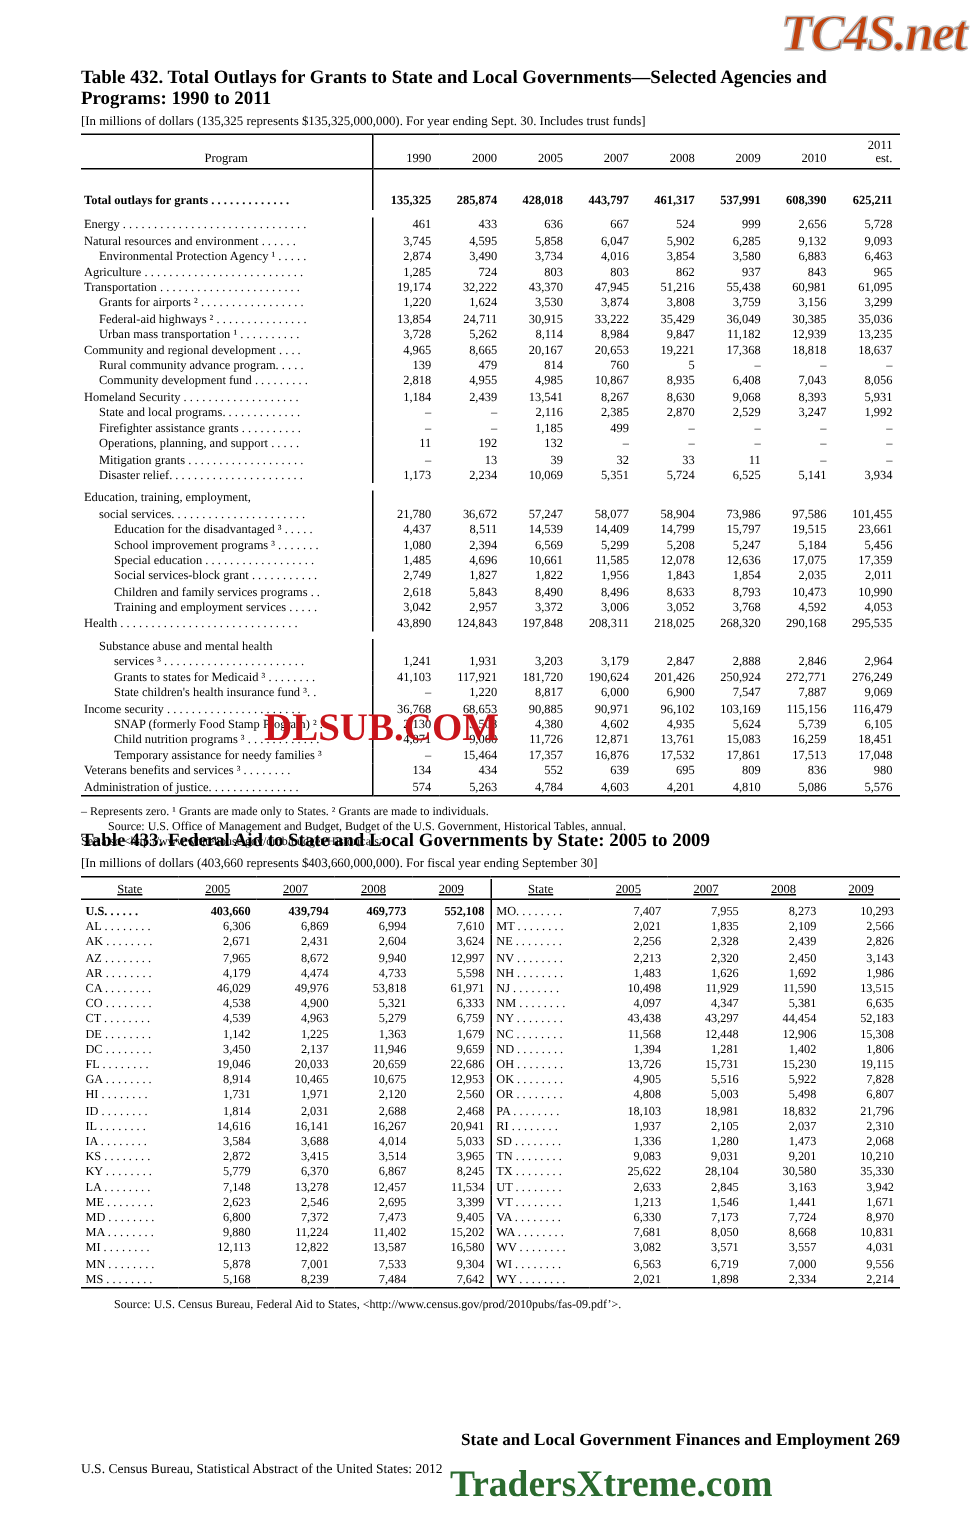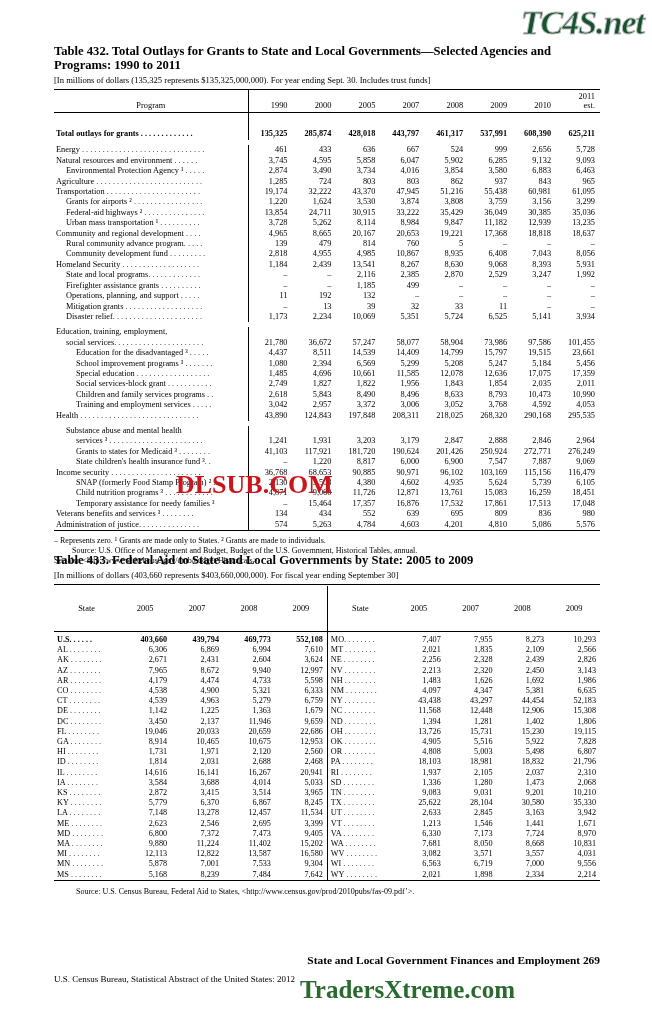--- a/index.html
+++ b/index.html
@@ -1,20 +1,20 @@
 <!DOCTYPE html>
 <html><head>
 <meta charset="utf-8">
 <style>
   html,body{margin:0;padding:0;background:#fff;}
   body{width:652px;height:1024px;font-family:"Liberation Serif",serif;color:#000;position:relative;overflow:hidden;}
   .page{position:relative;width:652px;height:1024px;}
 
   
-  .wm-tc4s{position:absolute;right:8px;top:4px;font-family:"Liberation Serif",serif;font-weight:bold;font-style:italic;font-size:34px;color:#14532d;-webkit-text-stroke:1px #b8b8b8;letter-spacing:-1px;}
+  .wm-tc4s{position:absolute;right:8px;top:4px;font-family:"Liberation Serif",serif;font-weight:bold;font-style:italic;font-size:34px;color:#c2410c;-webkit-text-stroke:1px #b8b8b8;letter-spacing:-1px;}
   .wm-dlsub{position:absolute;left:176px;top:470px;font-family:"Liberation Serif",serif;font-weight:bold;font-size:26px;color:#c9151b;letter-spacing:0px;transform:rotate(0deg);}
   .wm-traders{position:absolute;left:300px;top:976px;font-family:"Liberation Serif",serif;font-weight:bold;font-size:25px;color:#2b6a2f;}
 
   
   .tblock{position:absolute;left:54px;}
   h2.tbl-title{font-family:"Liberation Serif",serif;font-size:12.6px;font-weight:bold;margin:0 0 3px 0;line-height:14px;}
   .subnote{font-size:8.6px;margin:0 0 4px 0;line-height:10px;}
 
   table{border-collapse:collapse;font-size:8.3px;}
   td,th{padding:0;vertical-align:bottom;}
@@ -34,21 +34,21 @@
   .gap td{height:5px;line-height:5px;font-size:4px;}
   .rowh td{height:10.4px;line-height:10.4px;}
   #t432 .botline td{border-top:0.9px solid #000;height:2px;padding:0;}
   .src{font-size:8px;line-height:10px;margin-top:3px;}
   .src .indent{padding-left:18px;}
 
   
   #t433wrap{position:absolute;left:54px;}
   #t433{width:546px;font-size:8.2px;}
   #t433 .topline td{border-top:1.6px solid #000;height:1px;padding:0;}
-  #t433 .hd td{border-bottom:0.9px solid #000;text-align:center;padding:18px 3px;font-size:8.4px;}
+  #t433 .hd td{border-bottom:0.9px solid #000;text-align:center;padding:2px 3px;font-size:8.4px;text-decoration:underline;}
   #t433 td.st{padding-left:3px;white-space:nowrap;width:60px;}
   #t433 td.n{text-align:right;padding-right:4px;width:47px;white-space:nowrap;}
   #t433 td.mid{border-left:0.8px solid #000;}
   #t433 .rw td{height:10.2px;line-height:10.2px;}
   #t433 .botline td{border-top:0.9px solid #000;height:2px;padding:0;}
   .src433{font-size:8px;margin-top:4px;padding-left:22px;}
 
   .footer-r{position:absolute;right:52px;bottom:58px;font-size:11.4px;font-weight:bold;font-family:"Liberation Serif",serif;}
   .footer-l{position:absolute;left:54px;bottom:40px;font-size:9px;}
 </style>
@@ -580,20 +580,32 @@
             <td class="n">4,474</td>
             <td class="n">4,733</td>
             <td class="n">5,598</td>
             <td class="st mid">NH . . . . . . . .</td>
             <td class="n">1,483</td>
             <td class="n">1,626</td>
             <td class="n">1,692</td>
             <td class="n">1,986</td>
           </tr>
           <tr class="rw">
+            <td class="st">CA . . . . . . . .</td>
+            <td class="n">46,029</td>
+            <td class="n">49,976</td>
+            <td class="n">53,818</td>
+            <td class="n">61,971</td>
+            <td class="st mid">NJ . . . . . . . .</td>
+            <td class="n">10,498</td>
+            <td class="n">11,929</td>
+            <td class="n">11,590</td>
+            <td class="n">13,515</td>
+          </tr>
+          <tr class="rw">
             <td class="st">CO . . . . . . . .</td>
             <td class="n">4,538</td>
             <td class="n">4,900</td>
             <td class="n">5,321</td>
             <td class="n">6,333</td>
             <td class="st mid">NM . . . . . . . .</td>
             <td class="n">4,097</td>
             <td class="n">4,347</td>
             <td class="n">5,381</td>
             <td class="n">6,635</td>

